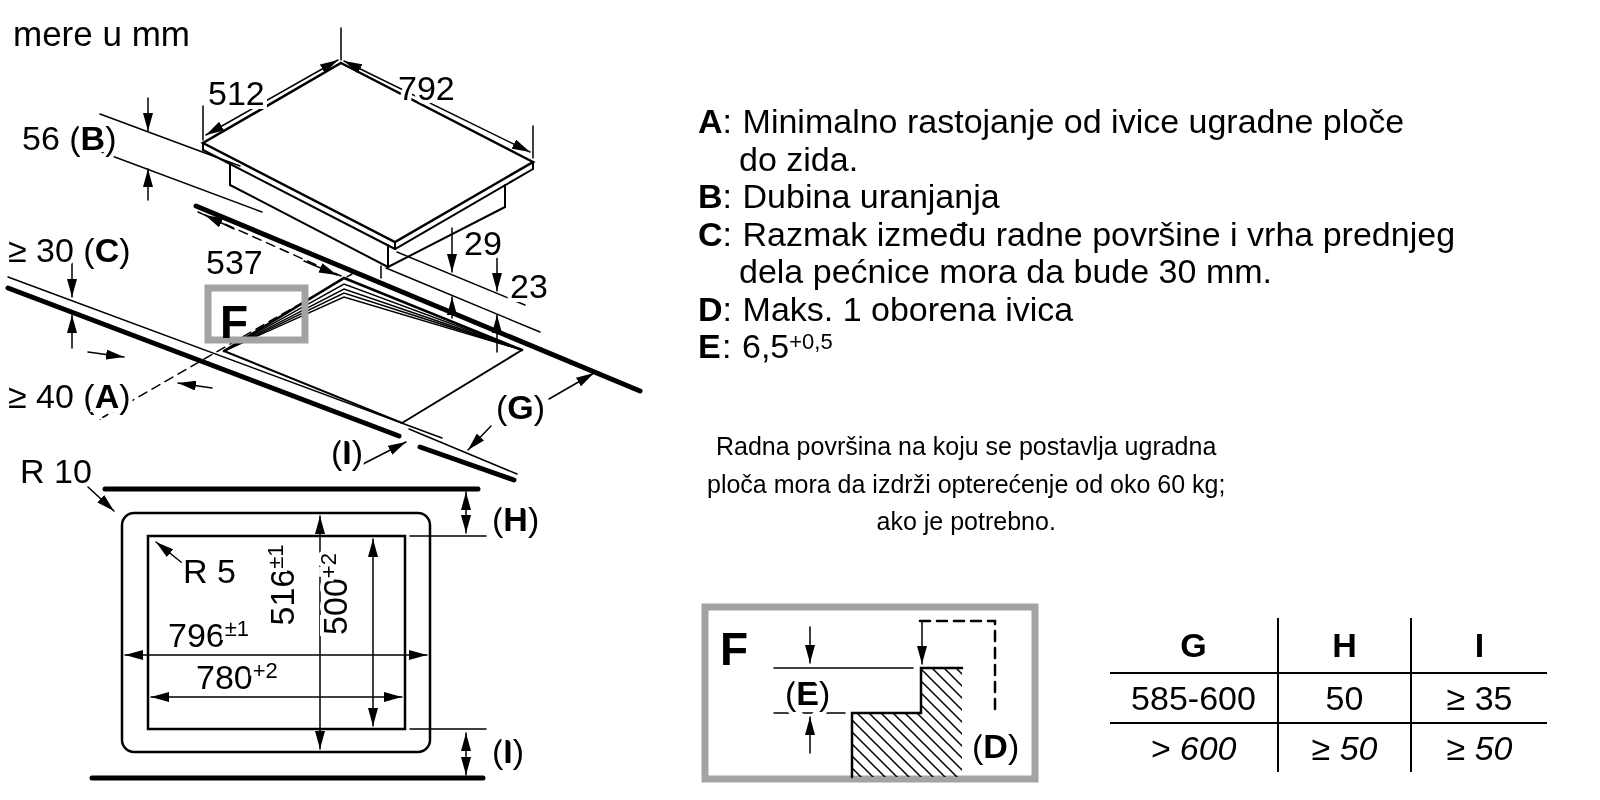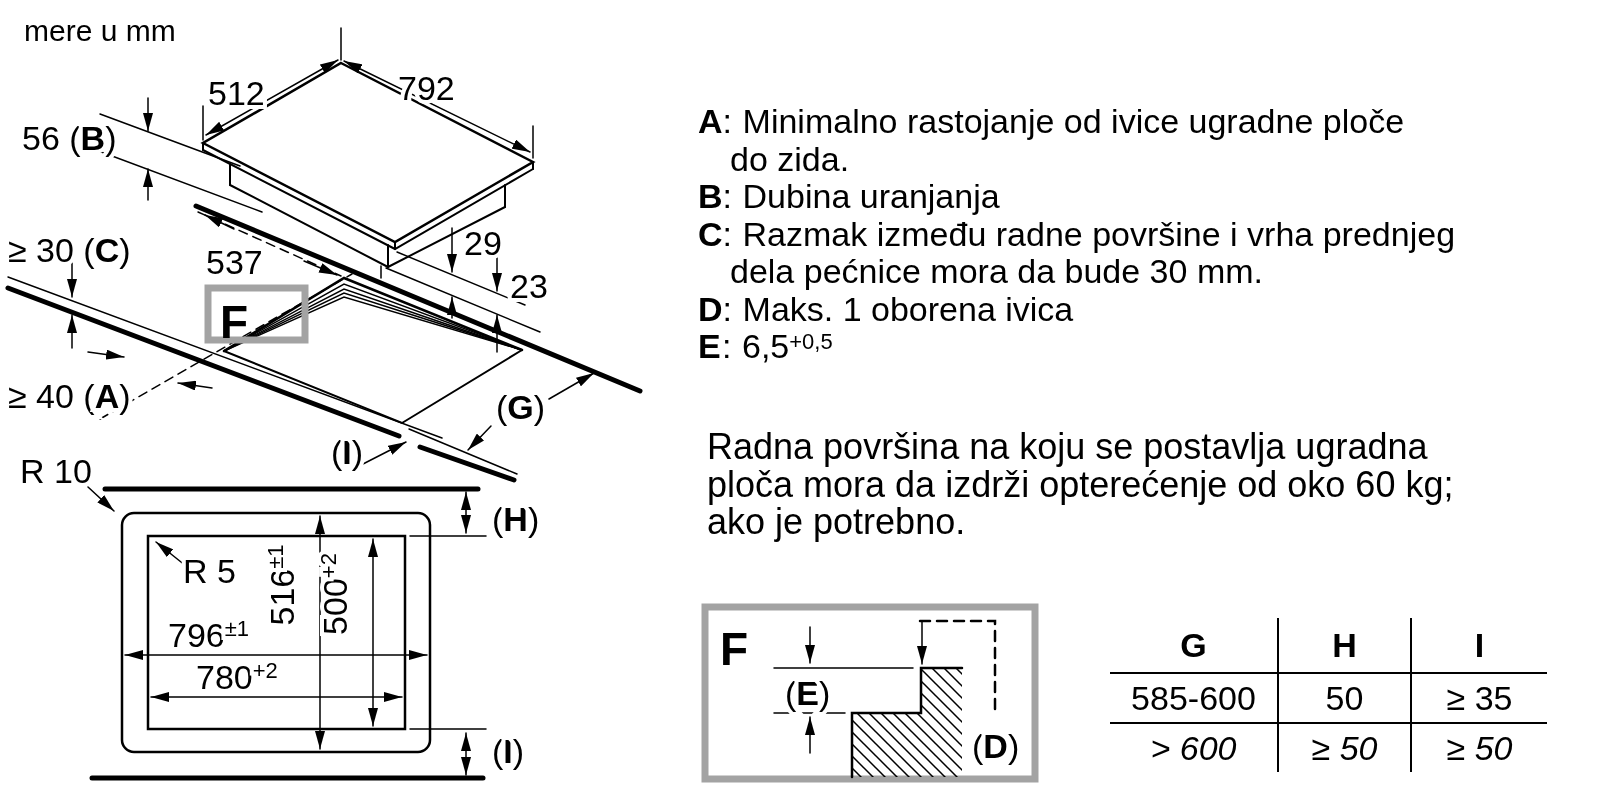--- a/index.html
+++ b/index.html
@@ -1,30 +1,30 @@
 <!DOCTYPE html>
 <html><head>
 <meta charset="utf-8">
 <style>
   html,body{margin:0;padding:0;background:#fff;}
   body{width:1600px;height:800px;position:relative;overflow:hidden;
        font-family:"Liberation Sans","DejaVu Sans",sans-serif;color:#000;}
   .abs{position:absolute;}
-  #page-title{left:24px;top:14px;font-size:30px;}
+  #page-title{left:13px;top:14px;font-size:35px;}
   svg text{font-family:"Liberation Sans","DejaVu Sans",sans-serif;fill:#000;}
   svg .halo{stroke:#fff;stroke-width:8;paint-order:stroke fill;}
   svg .b{font-weight:bold;}
   
   #legend{left:698px;top:103px;font-size:34px;line-height:37.5px;white-space:nowrap;}
   .lkey{font-weight:bold;display:inline-block;min-width:24px;}
   .lcolon{display:inline-block;width:20px;}
-  .lcont{margin-left:32px;}
+  .lcont{margin-left:41px;}
   .lsup{font-size:22px;vertical-align:9px;line-height:0;}
   
-  #load-note{left:707px;top:428px;font-size:36px;line-height:37.5px;white-space:nowrap;}
+  #load-note{left:707px;top:428px;font-size:25px;line-height:37.5px;white-space:nowrap;text-align:center;}
   
   #spacing-table{left:1110px;top:618px;border-collapse:collapse;font-size:34px;}
   #spacing-table td{text-align:center;vertical-align:middle;padding:0;}
   #spacing-table .hdr td{height:54px;font-weight:bold;border-bottom:2.5px solid #000;}
   #spacing-table .r1 td{height:48px;border-bottom:2.5px solid #000;}
   #spacing-table .r2 td{height:48px;font-style:italic;}
   #spacing-table td.c1{width:167px;}
   #spacing-table td.c2{width:131px;border-left:2.5px solid #000;}
   #spacing-table td.c3{width:135px;border-left:2.5px solid #000;}
 </style>

